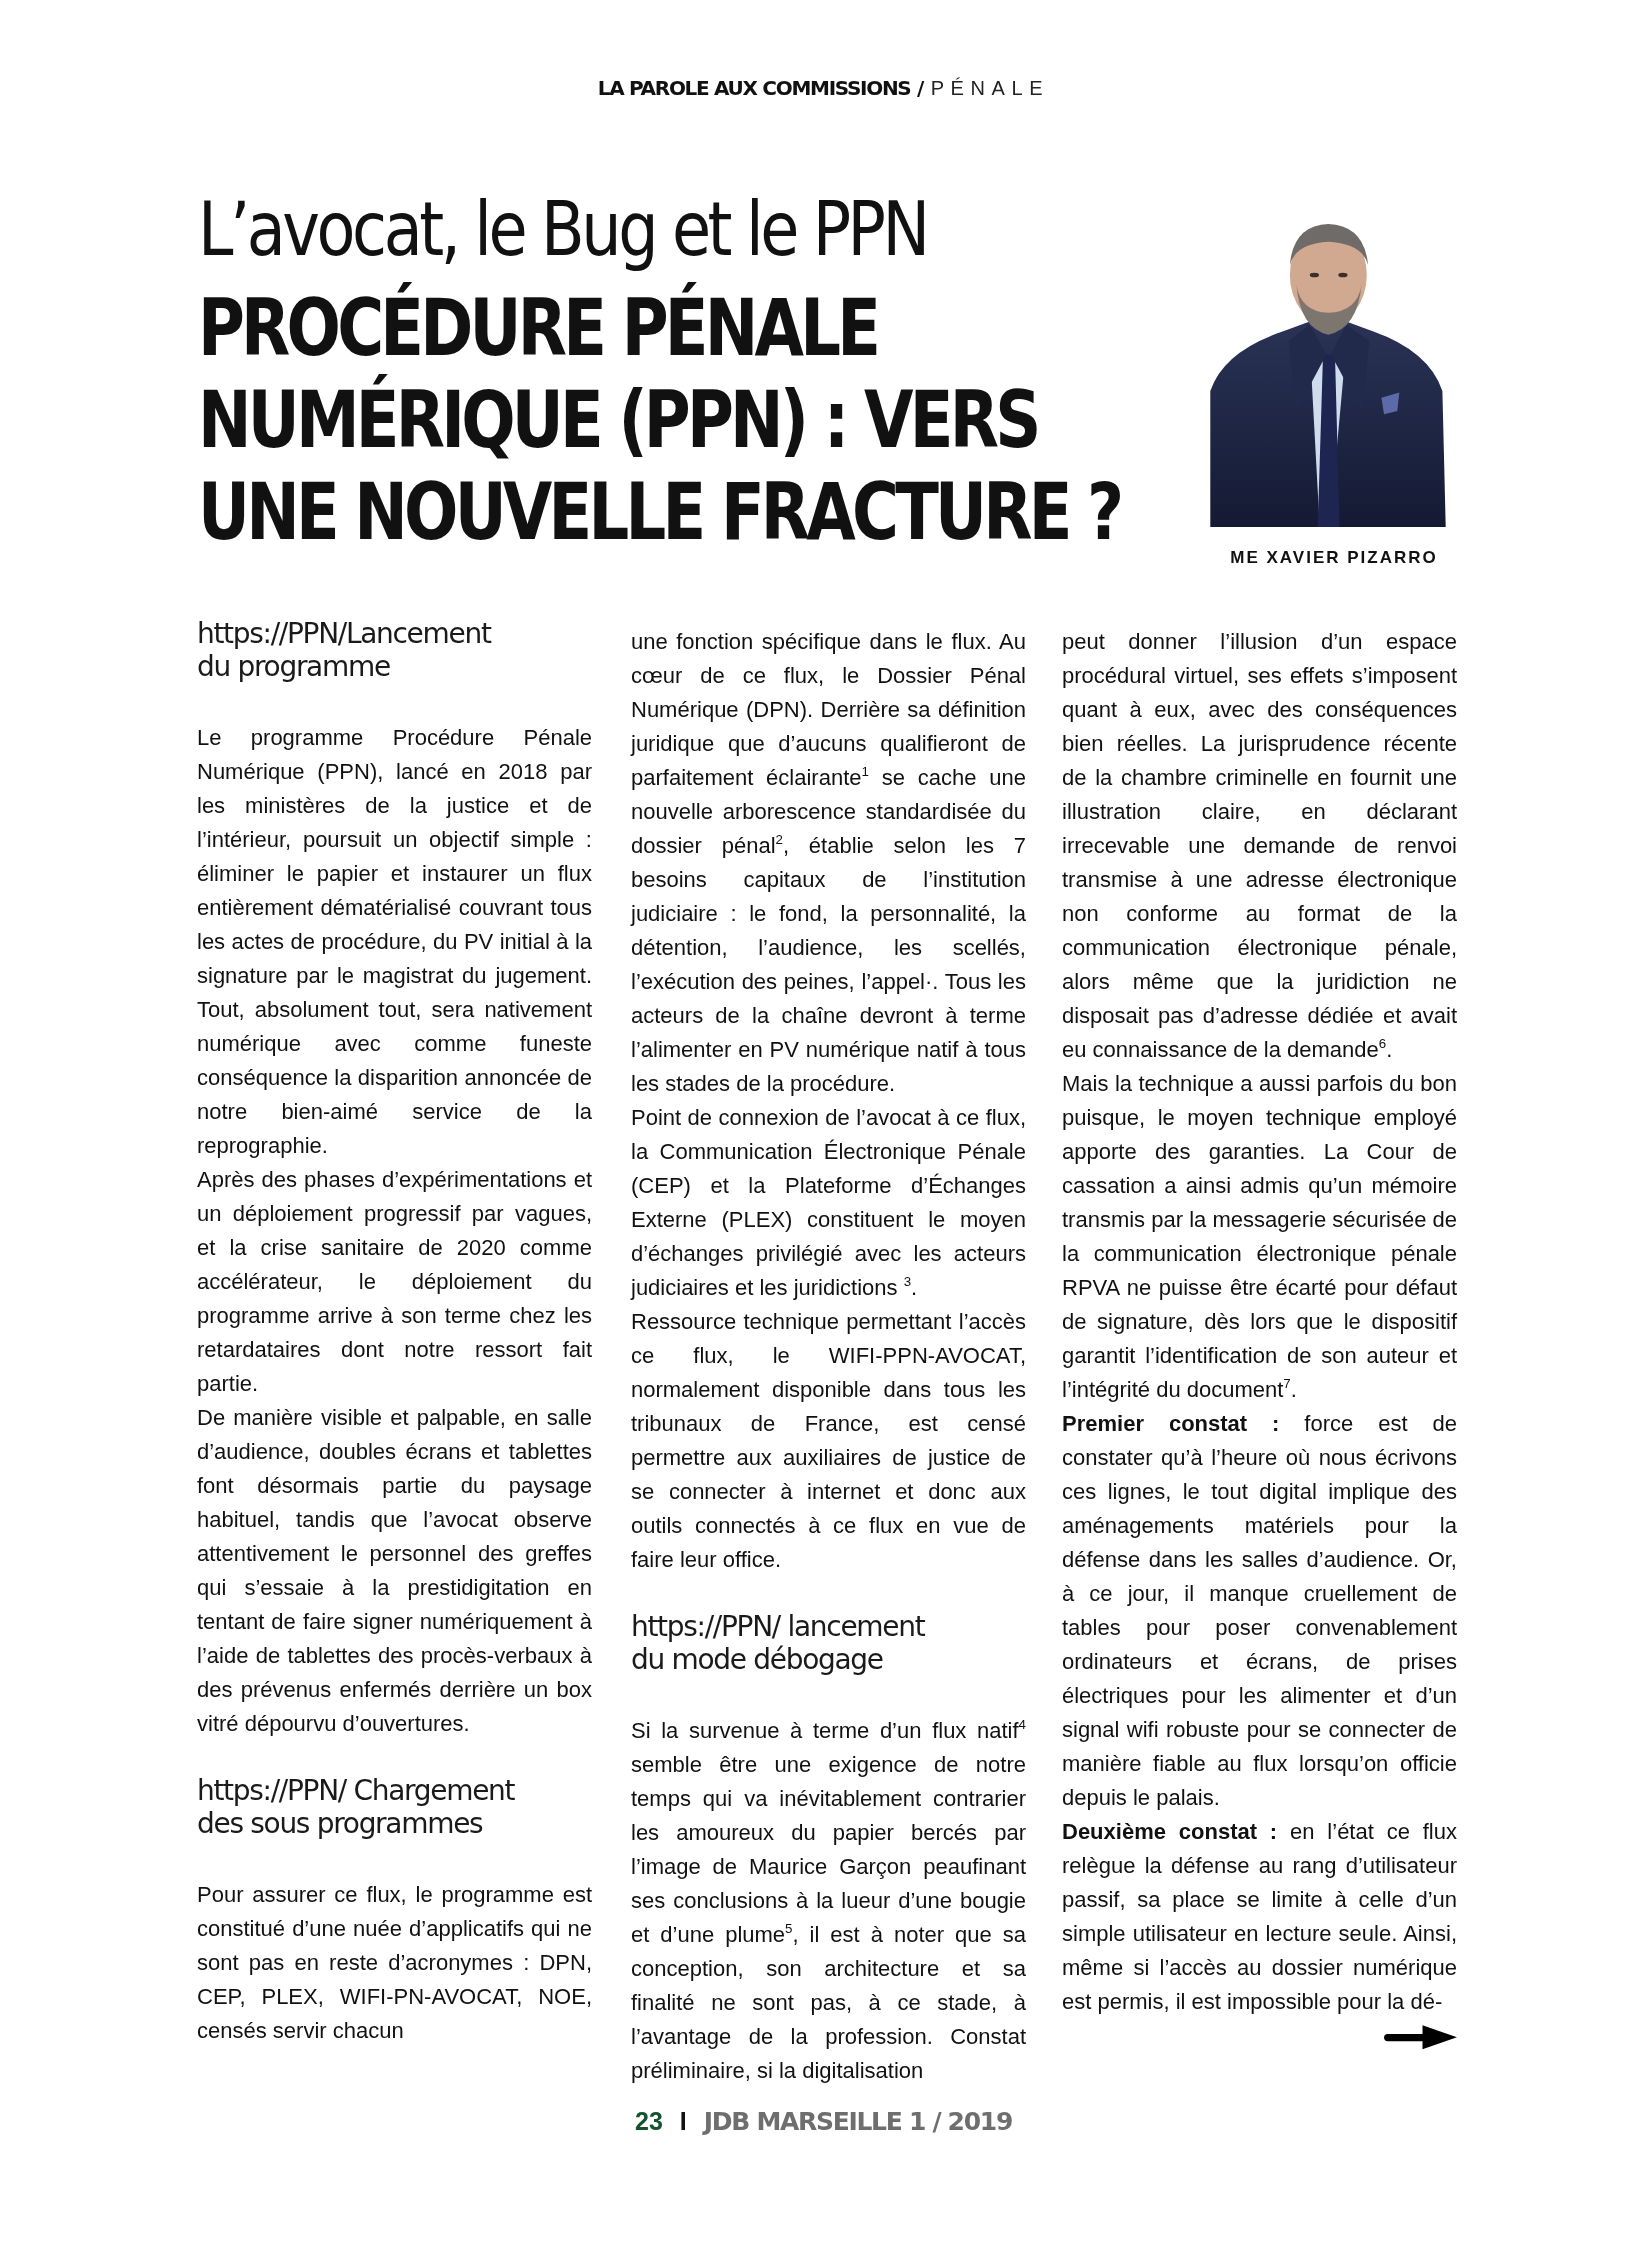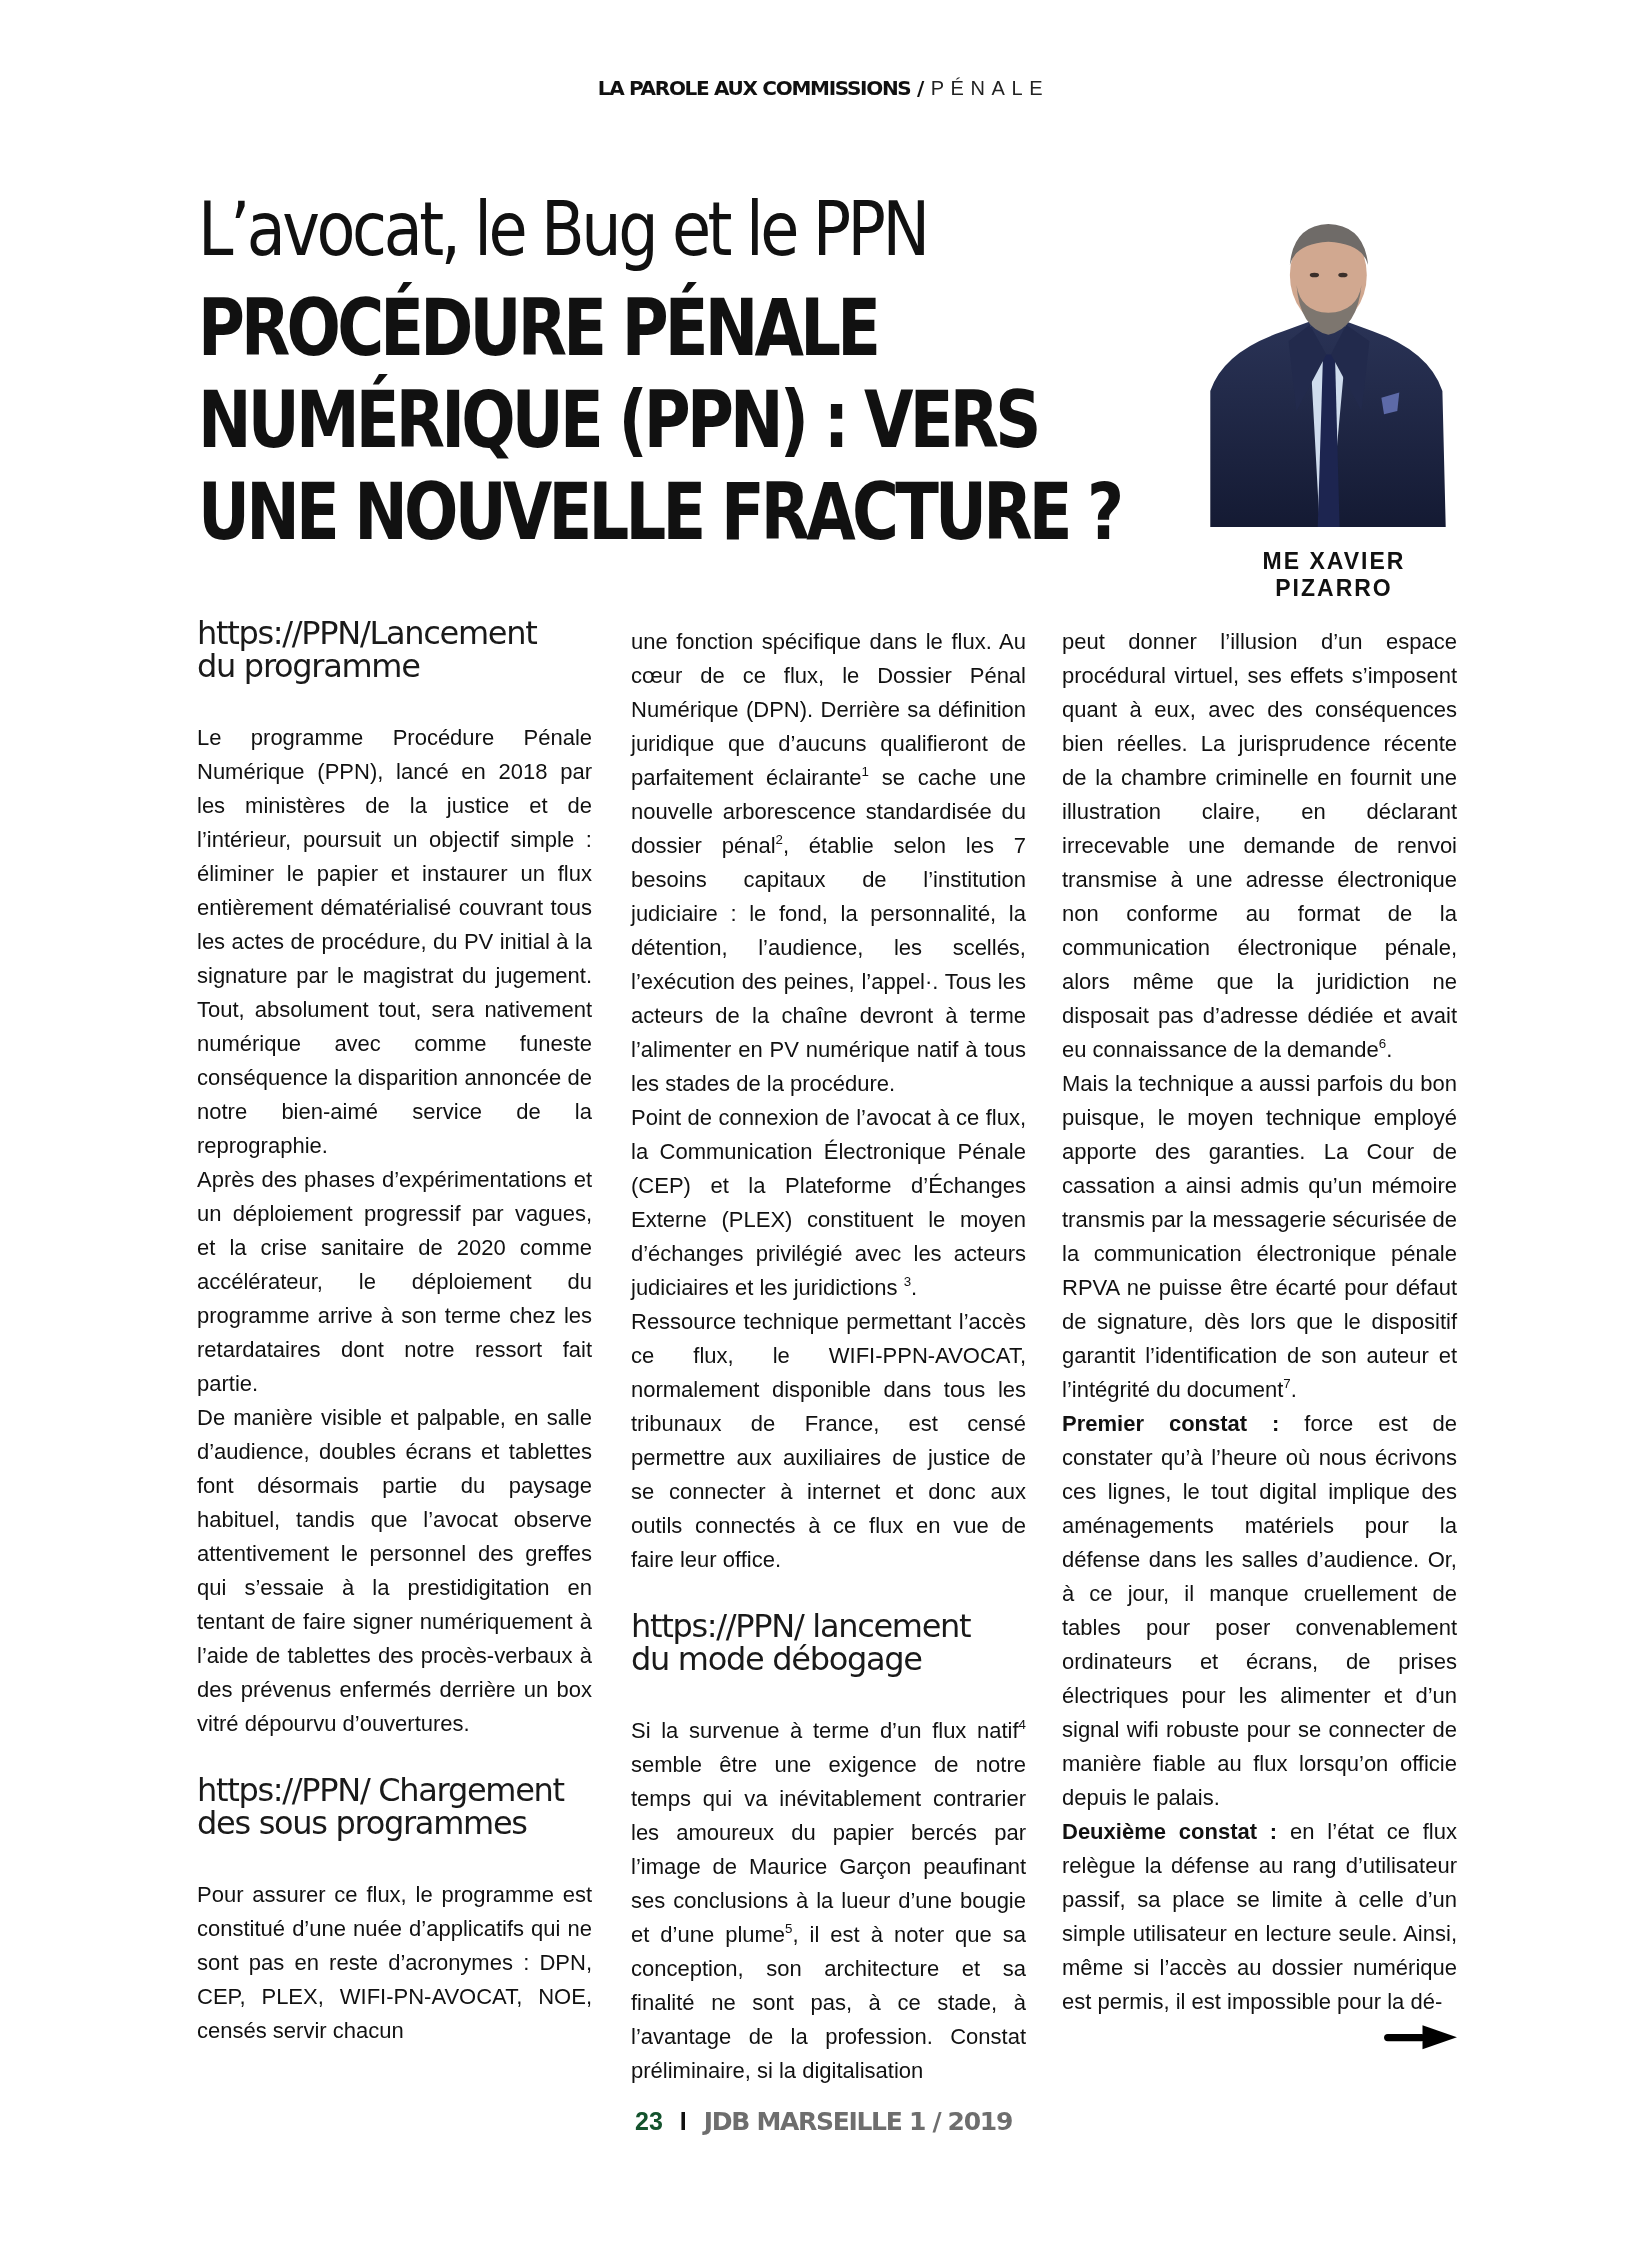--- a/index.html
+++ b/index.html
@@ -6,28 +6,28 @@
   body { width: 1647px; height: 2250px; position: relative; overflow: hidden; color: #111; font-family: "Liberation Sans", sans-serif; }
   .kicker { position: absolute; top: 76px; left: 0; width: 1647px; text-align: center; font-size: 20px; letter-spacing: -0.3px; }
   .kicker .strong { font-family: "DejaVu Sans", sans-serif; font-weight: bold; letter-spacing: -1.3px; }
   .kicker .sep { font-family: "DejaVu Sans", sans-serif; font-weight: bold; margin: 0 6.6px; }
   .kicker .light { font-weight: normal; letter-spacing: 6.6px; color: #222; }
 
   .title-sup { position: absolute; left: 198px; top: 192px; font-size: 74px; font-family: "DejaVu Sans", sans-serif; font-weight: normal; letter-spacing: -4px; line-height: 1; transform: scaleX(0.86); transform-origin: left top; white-space: nowrap; }
   .title-main { position: absolute; left: 198px; top: 282px; font-family: "DejaVu Sans", sans-serif; font-weight: bold; font-size: 78px; line-height: 92px; letter-spacing: -4.6px; transform: scaleX(0.82); transform-origin: left top; white-space: nowrap; }
 
   .portrait { position: absolute; left: 1210px; top: 212px; width: 236px; height: 315px; overflow: hidden; background: #fff; }
-  .caption { position: absolute; left: 1208px; top: 548px; width: 252px; text-align: center; font-weight: bold; font-size: 23px; letter-spacing: 2px; }
+  .caption { position: absolute; left: 1208px; top: 548px; width: 252px; text-align: center; font-weight: bold; font-size: 17px; letter-spacing: 2px; }
 
   .col { position: absolute; top: 617px; width: 395px; font-size: 22px; line-height: 34px; text-align: justify; }
   .col1 { left: 197px; }
   .col2 { left: 631px; top: 625px; }
   .col3 { left: 1062px; top: 625px; }
   .col p { margin: 0; }
-  .sec-title { font-family: "DejaVu Sans", sans-serif; font-weight: normal; font-size: 32px; line-height: 33px; letter-spacing: -1.3px; color: #1a1a1a; margin: 0 0 38px 0; text-align: left; }
+  .sec-title { font-family: "DejaVu Sans", sans-serif; font-weight: normal; font-size: 28px; line-height: 33px; letter-spacing: -1.3px; color: #1a1a1a; margin: 0 0 38px 0; text-align: left; }
   .sec-title.mt { margin-top: 33px; }
   sup { font-size: 13.3px; line-height: 0; vertical-align: 9.3px; }
   b { font-weight: bold; }
 
   .arrow { display: inline-block; float: right; margin-top: 5.3px; }
   .footer { position: absolute; top: 2107px; left: 0; width: 1647px; text-align: center; font-size: 25px; }
   .footer .num { font-weight: bold; color: #14532d; }
   .footer .bar { font-weight: bold; margin: 0 17px; }
   .footer .mag { font-family: "DejaVu Sans", sans-serif; font-weight: bold; color: #6e6e6e; letter-spacing: -1.3px; }
 </style>

